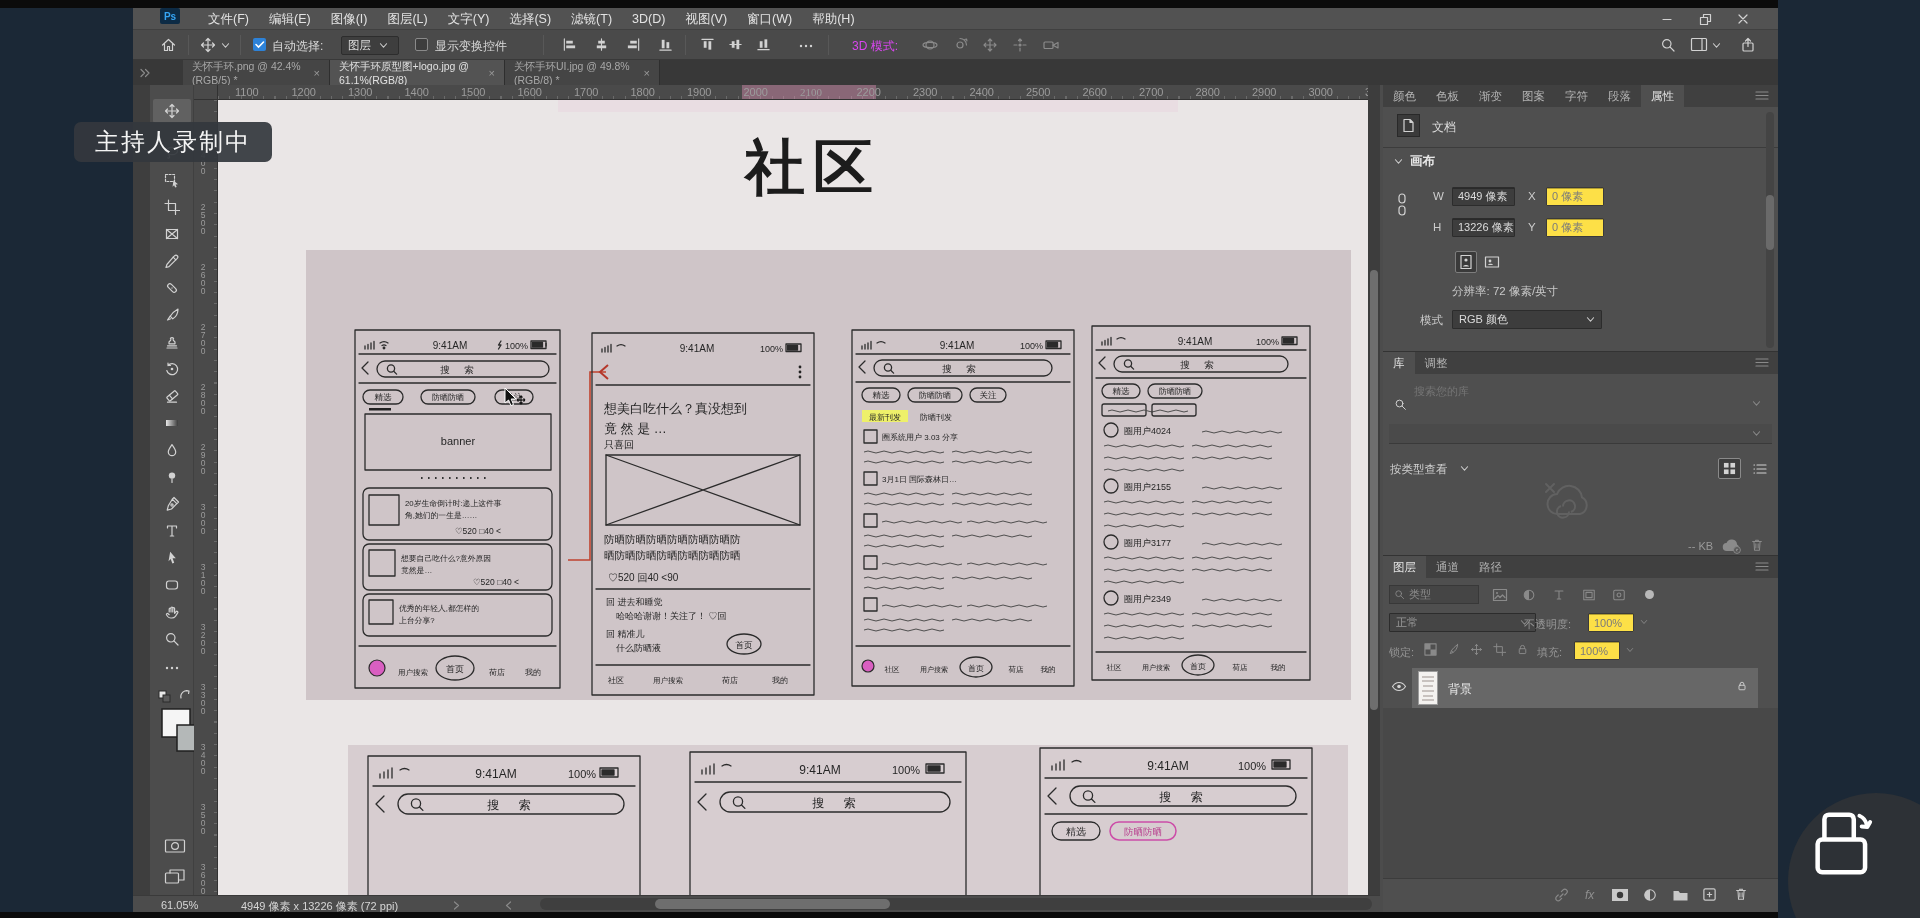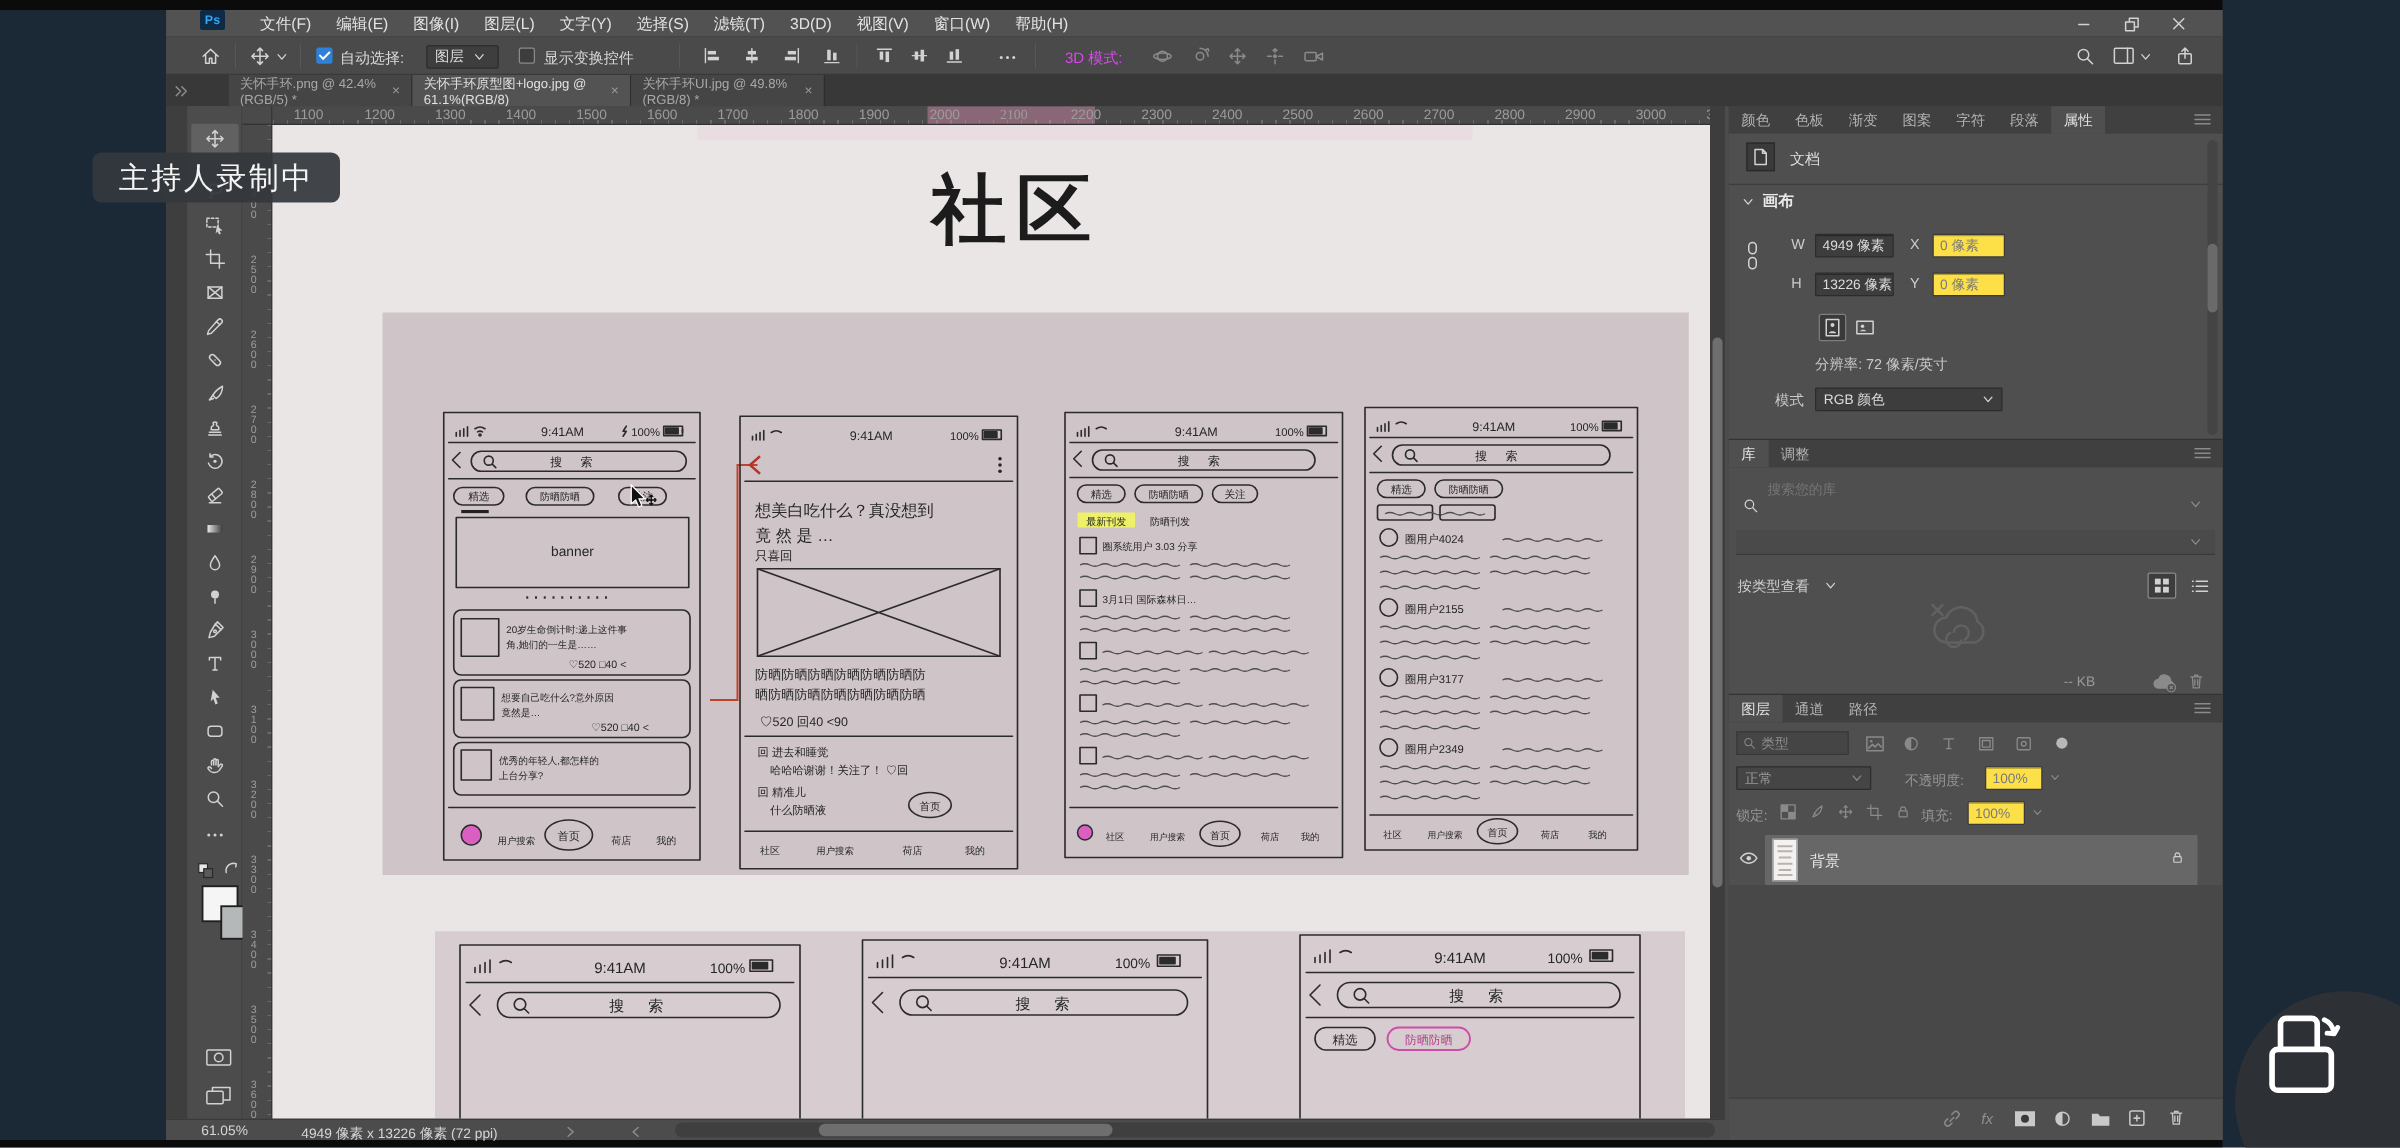--- a/index.html
+++ b/index.html
@@ -938,21 +938,21 @@
   </div>
 <div class="abs" style="left:1538px;top:482px">
     <svg width="56" height="44" viewBox="0 0 56 44">
       <g stroke="#616161" stroke-width="2" fill="none">
         <path d="M16 10L8 2M8 10l8-8" stroke-linecap="round"></path>
         <path d="M20 32a10 10 0 01-1-20 13 13 0 0125 3.4A9 9 0 0142 32z"></path>
         <path d="M23 24a6 6 0 108 5.6M33 30a6 6 0 10-8-5.6"></path>
       </g>
     </svg>
   </div>
-<span class="abs" style="left:1651px;top:540px;font-size:11px;color:#9a9a9a">-- KB</span>
+<span class="abs" style="left:1688px;top:540px;font-size:11px;color:#9a9a9a">-- KB</span>
 <div class="abs" style="left:1722px;top:538px">
     <svg width="20" height="16" viewBox="0 0 20 16">
       <path d="M5 13a4 4 0 01-.5-8 5.5 5.5 0 0110.6 1.5A3.5 3.5 0 0114.5 13z" fill="#8a8a8a"></path>
       <circle cx="15" cy="12" r="3.4" fill="#4f4f4f" stroke="#8a8a8a"></circle>
       <path d="M13.7 10.7l2.6 2.6M16.3 10.7l-2.6 2.6" stroke="#8a8a8a" stroke-width="1.1"></path>
     </svg>
   </div>
 <div class="abs" style="left:1750px;top:537px">
     <svg width="14" height="16" viewBox="0 0 16 16">
       <path class="icd" d="M3 4h10M6.5 4V2.5h3V4M4.5 4l.7 10h5.6l.7-10M6.7 6.5v5M9.3 6.5v5"></path>
@@ -1006,21 +1006,21 @@
     <svg width="14" height="14" viewBox="0 0 16 16">
       <rect class="icd" x="2" y="2.5" width="12" height="11" rx="1.5"></rect>
       <circle class="icd" cx="8" cy="8" r="2.2"></circle>
     </svg>
   </div>
 <div class="abs" style="left:1644px;top:589px">
     <svg width="11" height="11" viewBox="0 0 11 11">
       <circle cx="5.5" cy="5.5" r="4.5" fill="#b8b8b8"></circle>
     </svg>
   </div>
-<div class="abs psel" style="left:1389px;top:613px;width:108px;background:#454545;color:#999">
+<div class="abs psel" style="left:1389px;top:613px;width:147px;background:#454545;color:#999">
     <span>正常</span>
     <svg width="9" height="7" viewBox="0 0 10 8">
       <path class="icd" d="M1.5 2l3.5 4 3.5-4"></path>
     </svg>
   </div>
 <span class="lrow" style="left:1524px;top:617px">不透明度:</span>
 <div class="abs pinput dis" style="left:1588px;top:613px;width:46px">
     <span>100%</span>
   </div>
 <div class="abs" style="left:1640px;top:619px">

